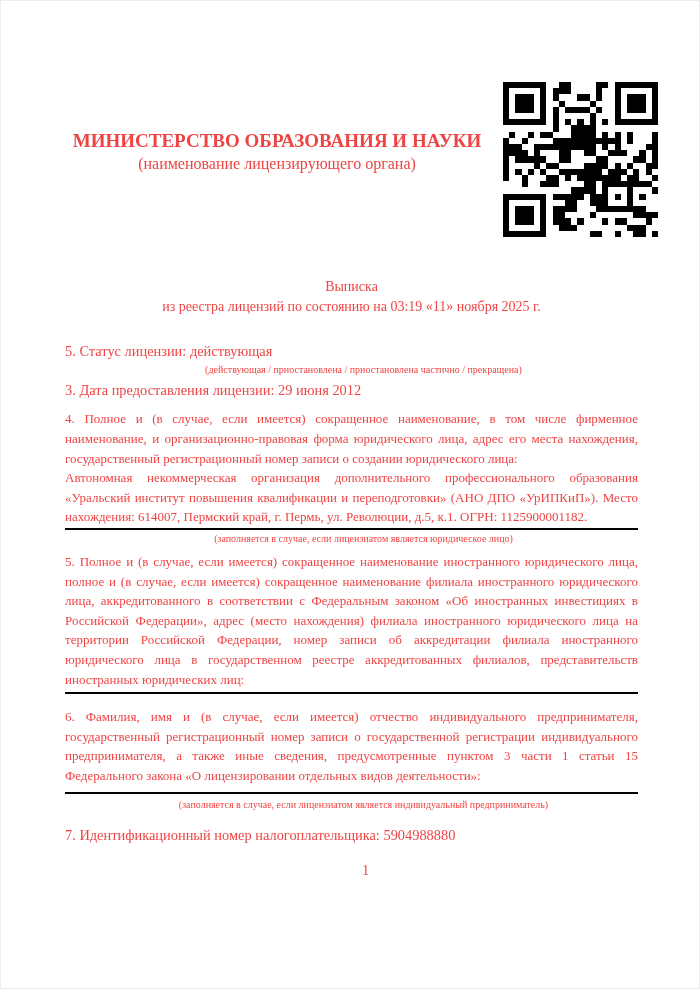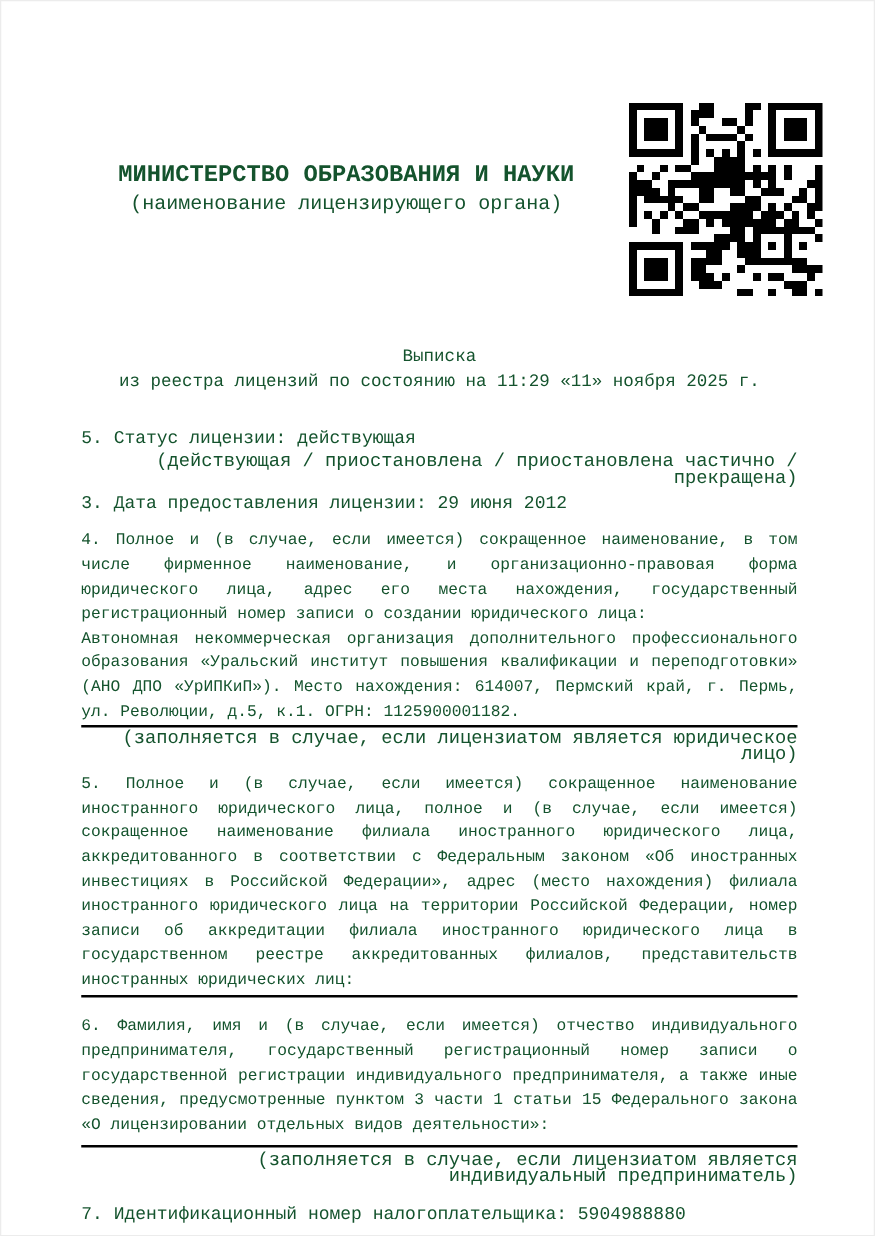--- a/index.html
+++ b/index.html
@@ -1,22 +1,22 @@
 <!DOCTYPE html>
 <html lang="ru"><head>
 <meta charset="utf-8">
 <style>
   html, body { margin: 0; padding: 0; background: #ffffff; }
   .page {
     position: relative;
     width: 700px;
     height: 989px;
     background: #ffffff;
-    color: #14532d;
-    font-family: Liberation Mono, monospace;
+    color: #ef4444;
+    font-family: Liberation Serif, serif;
     overflow: hidden;
     box-shadow: inset 0 0 0 1px #ececec;
   }
   .content {
     position: absolute;
     left: 65px;
     top: 0;
     width: 573px;
   }
   p, div { margin: 0; padding: 0; }
@@ -57,23 +57,23 @@
   .line {
     font-size: 14.4px;
     line-height: 19.6px;
   }
   .para {
     font-size: 13px;
     line-height: 19.6px;
     text-align: justify;
   }
   .caption {
-    font-size: 15px;
+    font-size: 10px;
     line-height: 13px;
-    text-align: right;
+    text-align: center;
     padding-left: 24px;
   }
   .rule {
     height: 0;
     border-top: 2px solid #000000;
   }
 
   .mt-i1 { margin-top: 26px; }
   .mt-cap1 { margin-top: 1px; }
   .mt-i2 { margin-top: 20px; }
@@ -431,21 +431,21 @@
 
   <div class="content">
 
     <div class="header">
       <div class="ministry-line">МИНИСТЕРСТВО ОБРАЗОВАНИЯ И НАУКИ</div>
       <div class="header-caption">(наименование лицензирующего органа)</div>
     </div>
 
     <div class="doc-title">
       <div>Выписка</div>
-      <div>из реестра лицензий по состоянию на 11:29 «11» ноября 2025 г.</div>
+      <div>из реестра лицензий по состоянию на 03:19 «11» ноября 2025 г.</div>
     </div>
 
     <p class="line mt-i1">5. Статус лицензии: действующая</p>
     <div class="caption mt-cap1">(действующая / приостановлена / приостановлена частично / прекращена)</div>
 
 
     <p class="line mt-i3">3. Дата предоставления лицензии: 29 июня 2012</p>
 
     <p class="para mt-i4">4. Полное и (в случае, если имеется) сокращенное наименование, в том числе фирменное наименование, и организационно-правовая форма юридического лица, адрес его места нахождения, государственный регистрационный номер записи о создании юридического лица:</p>
     <p class="para">Автономная некоммерческая организация дополнительного профессионального образования «Уральский институт повышения квалификации и переподготовки» (АНО ДПО «УрИПКиП»). Место нахождения: 614007, Пермский край, г. Пермь, ул. Революции, д.5, к.1. ОГРН: 1125900001182.</p>

